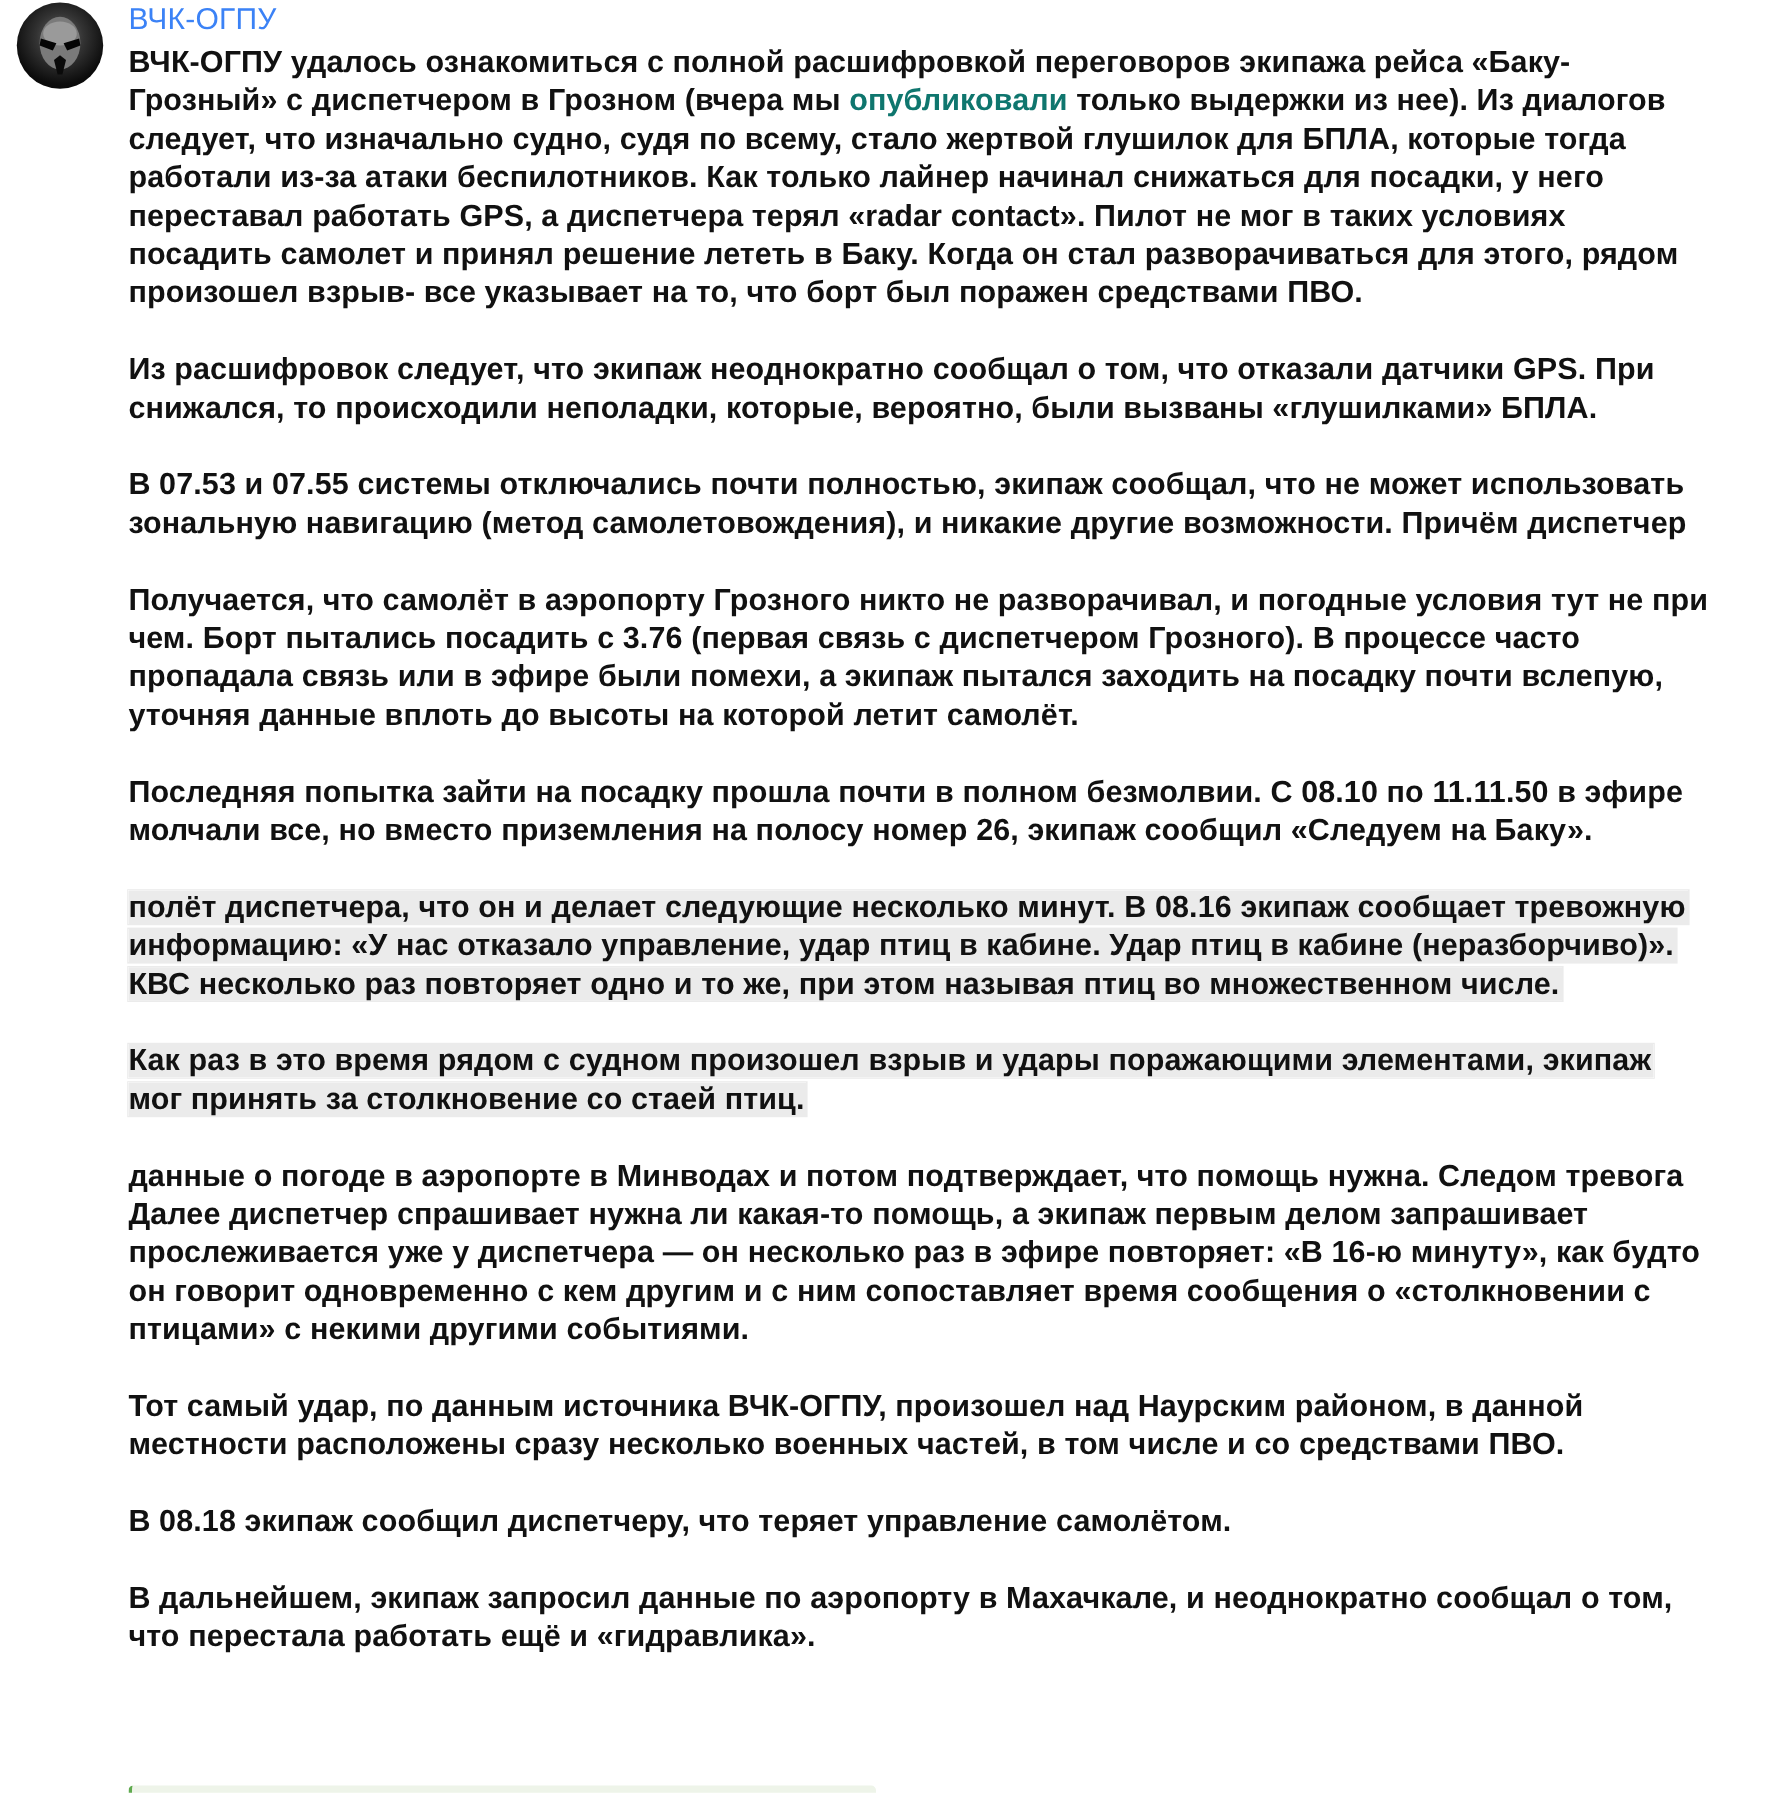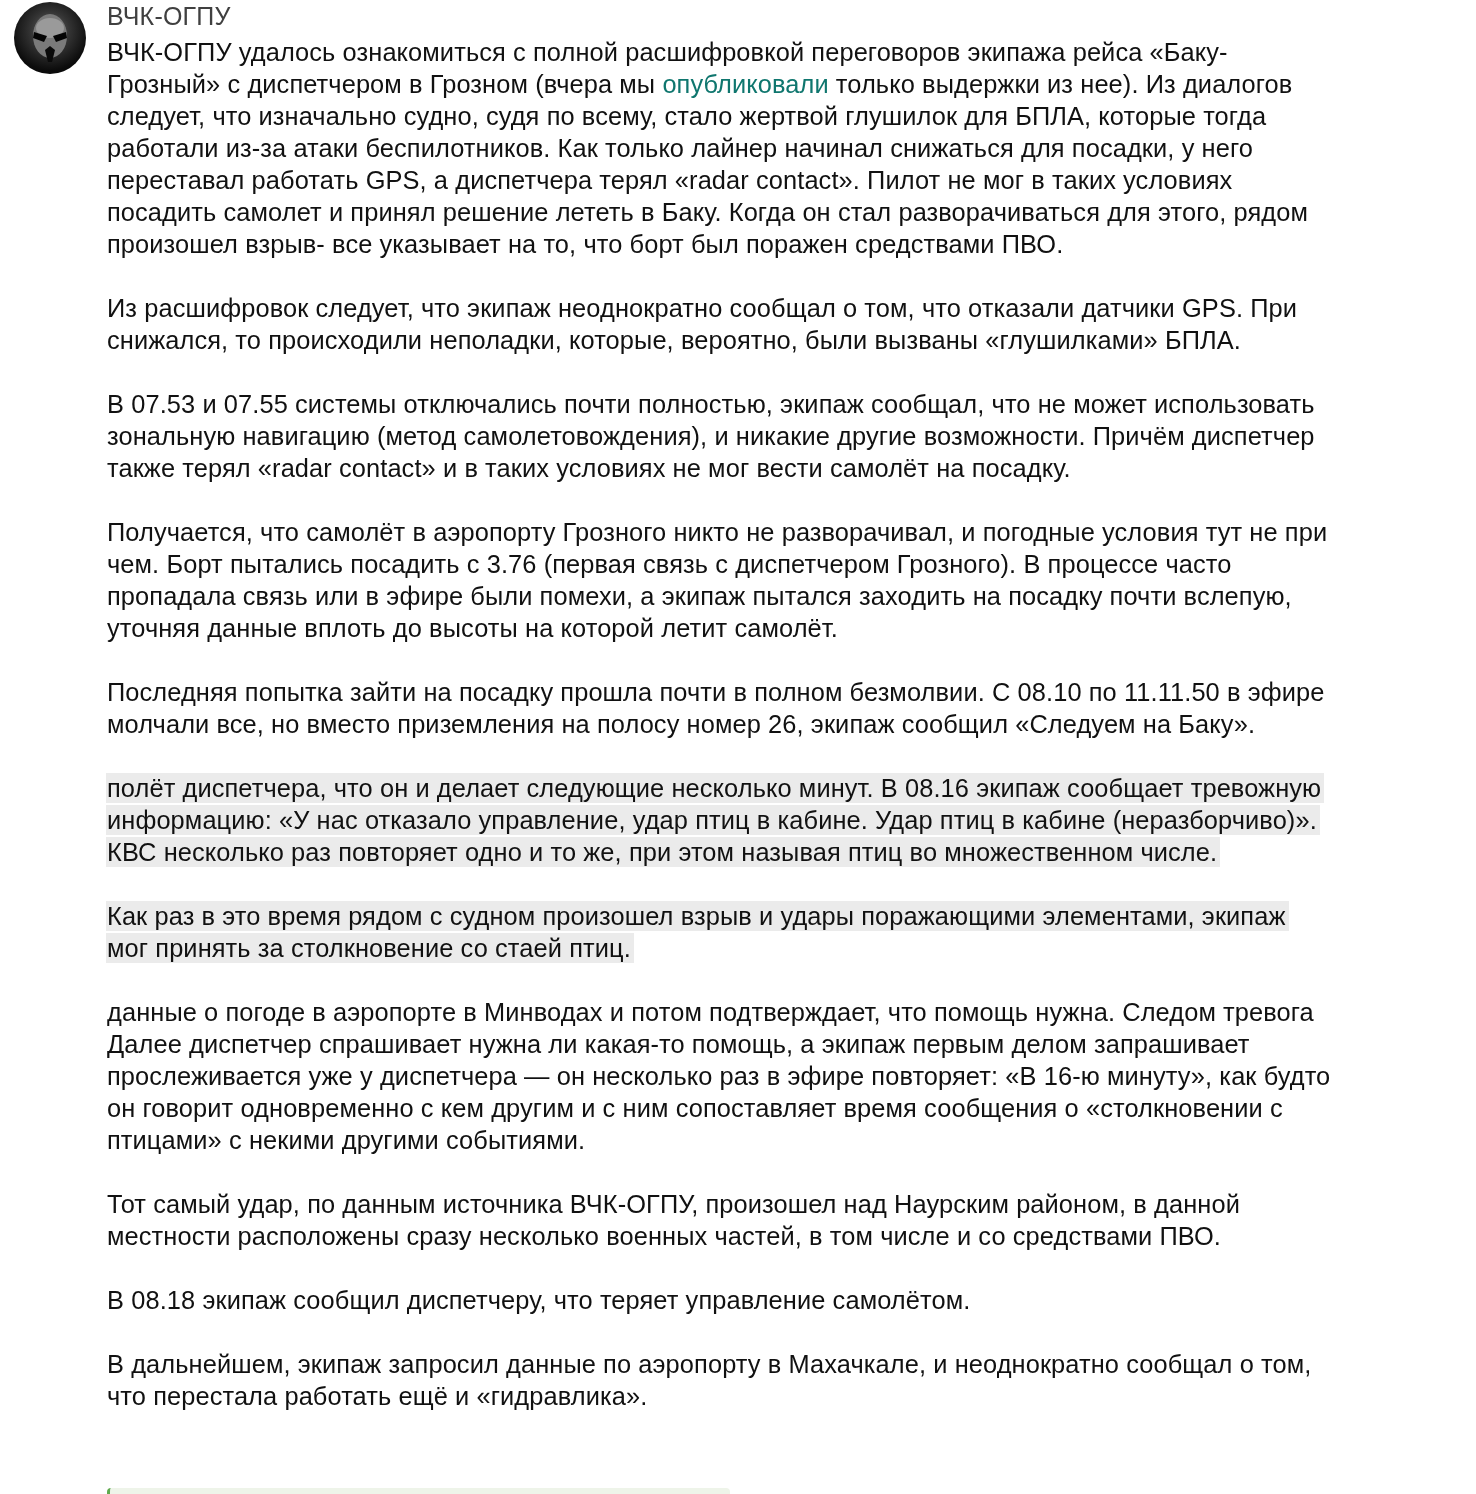--- a/index.html
+++ b/index.html
@@ -3,22 +3,22 @@
 <meta charset="utf-8">
 <style>
   html, body { margin: 0; padding: 0; background: #ffffff; }
   body { width: 1476px; height: 1494px; overflow: hidden; position: relative;
          font-family: "Liberation Sans", "DejaVu Sans", sans-serif; color: #111111; }
   .avatar { position: absolute; left: 14px; top: 2px; width: 72px; height: 72px; border-radius: 50%;
             background: radial-gradient(circle at 50% 40%, #6a6a6a 0%, #333 35%, #0c0c0c 70%, #000 100%);
             overflow: hidden; }
   .avatar svg { width: 72px; height: 72px; display: block; }
   .message { position: absolute; left: 107px; top: 0; width: 1340px; }
-  .author { font-size: 25px; color: #404040; line-height: 32px; height: 36px; letter-spacing: 0.2px; }
-  .para { font-size: 25.4px; line-height: 32px; margin: 0 0 32px 0; white-space: nowrap; letter-spacing: 0.1px; }
+  .author { font-size: 25px; color: #3b82f6; line-height: 32px; height: 36px; letter-spacing: 0.2px; }
+  .para { font-size: 25.4px; line-height: 32px; margin: 0 0 32px 0; white-space: nowrap; letter-spacing: 0.1px; font-weight: bold; }
   .para .line { display: block; }
   .para.hl .line span.hlt { background: #ebebeb; box-shadow: 0 0 0 1px #ebebeb; padding: 0 2px 0 0; }
   .link { color: #0f766e; cursor: pointer; }
   .next-box { position: absolute; left: 107px; top: 1488px; width: 620px; height: 12px;
               background: #eef4e9; border-left: 3px solid #5faa4f; border-radius: 4px 4px 0 0; }
 </style>
 </head>
 <body>
 
 <div class="avatar">
@@ -44,21 +44,20 @@
     <span class="line">произошел взрыв- все указывает на то, что борт был поражен средствами ПВО.</span>
   </div>
 
   <div class="para">
       <span class="line"><span>Из расшифровок следует, что экипаж неоднократно сообщал о том, что отказали датчики GPS. При</span></span>
       <span class="line"><span>снижался, то происходили неполадки, которые, вероятно, были вызваны «глушилками» БПЛА.</span></span>
     </div>
   <div class="para">
       <span class="line"><span>В 07.53 и 07.55 системы отключались почти полностью, экипаж сообщал, что не может использовать</span></span>
       <span class="line"><span>зональную навигацию (метод самолетовождения), и никакие другие возможности. Причём диспетчер</span></span>
-      <span class="line"><span>также терял «radar contact» и в таких условиях не мог вести самолёт на посадку.</span></span>
     </div>
   <div class="para">
       <span class="line"><span>Получается, что самолёт в аэропорту Грозного никто не разворачивал, и погодные условия тут не при</span></span>
       <span class="line"><span>чем. Борт пытались посадить с 3.76 (первая связь с диспетчером Грозного). В процессе часто</span></span>
       <span class="line"><span>пропадала связь или в эфире были помехи, а экипаж пытался заходить на посадку почти вслепую,</span></span>
       <span class="line"><span>уточняя данные вплоть до высоты на которой летит самолёт.</span></span>
     </div>
   <div class="para">
       <span class="line"><span>Последняя попытка зайти на посадку прошла почти в полном безмолвии. С 08.10 по 11.11.50 в эфире</span></span>
       <span class="line"><span>молчали все, но вместо приземления на полосу номер 26, экипаж сообщил «Следуем на Баку».</span></span>

